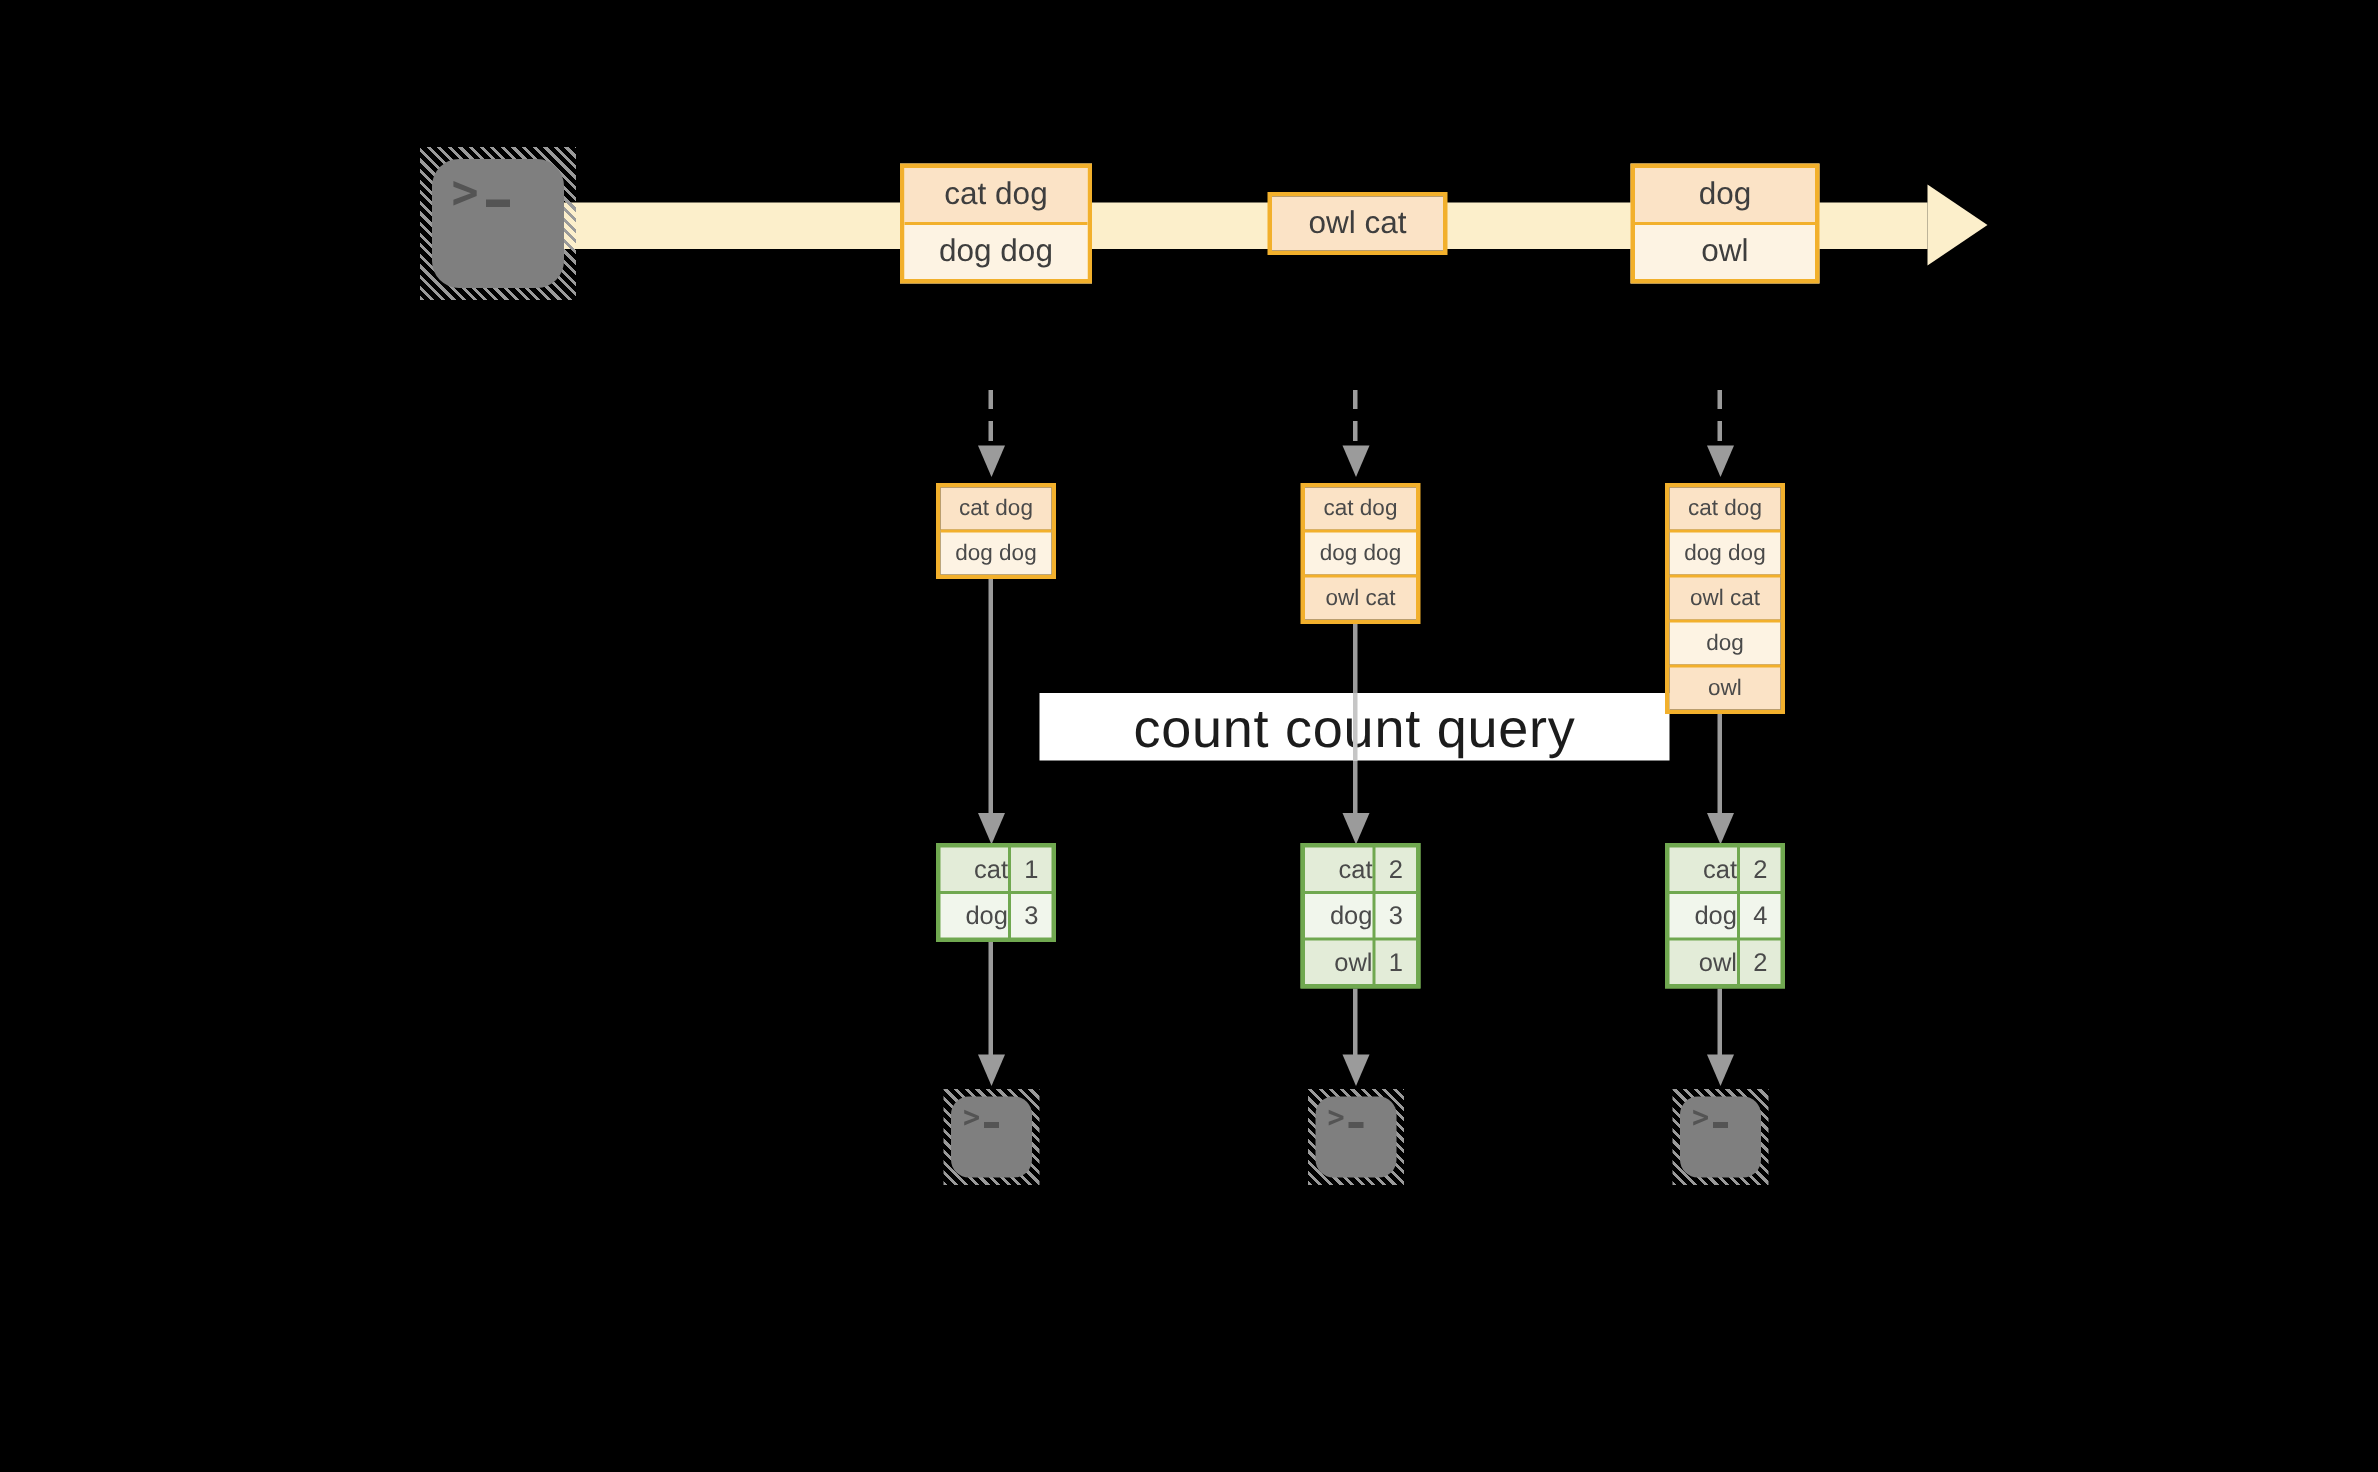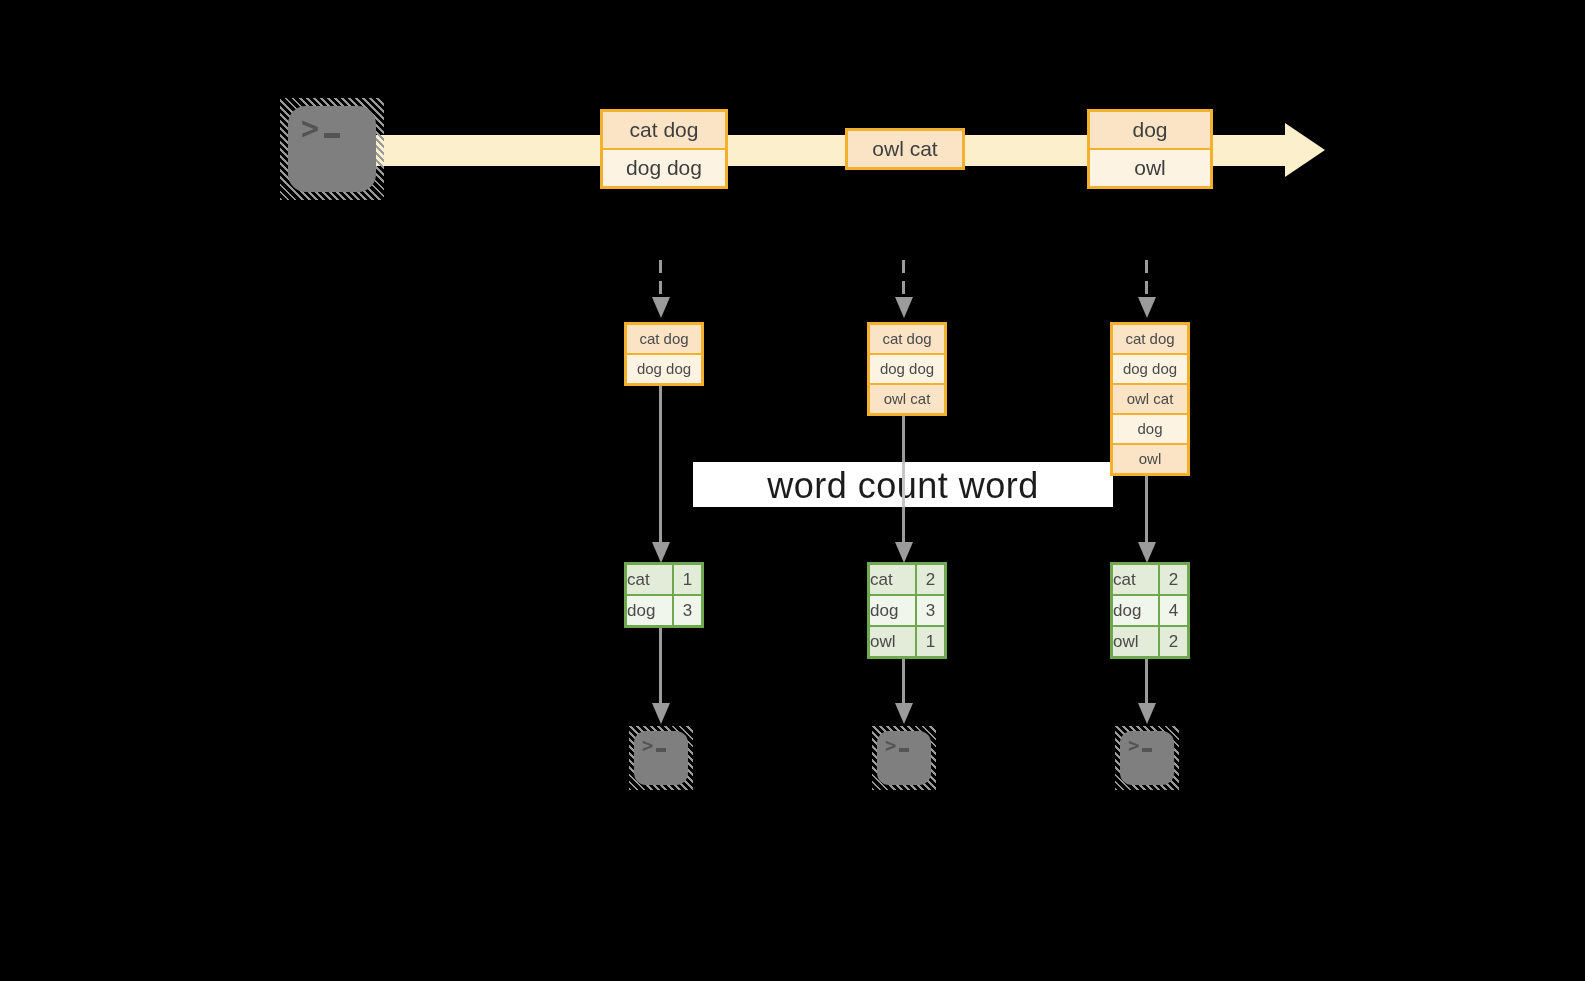--- a/index.html
+++ b/index.html
@@ -39,21 +39,21 @@
   .tri{position:absolute;width:0;height:0;z-index:1;
     border-left:9px solid transparent;border-right:9px solid transparent;border-top:21px solid #9b9b9b;}
   
   .query-box{position:absolute;left:693px;top:462px;width:420px;height:45px;background:#ffffff;z-index:2;
     text-align:center;line-height:47px;font-size:36px;color:#1c1c1c;letter-spacing:0.5px;}
   .query-line-overlay{position:absolute;left:902px;top:462px;width:3px;height:45px;background:#c6c6c6;z-index:4;}
   
   .gtable{position:absolute;width:74px;border:3px solid #70a850;background:#70a850;z-index:5;}
   .grow{display:flex;height:29px;}
   .grow + .grow{margin-top:2px;}
-  .gword{width:45px;line-height:29px;text-align:left;font-size:17px;color:#4a4a4a;background:#e3ecd8;}
+  .gword{width:45px;line-height:29px;text-align:right;font-size:17px;color:#4a4a4a;background:#e3ecd8;}
   .gnum{flex:1;margin-left:2px;line-height:29px;text-align:center;font-size:17px;color:#4a4a4a;background:#e3ecd8;}
   .grow:nth-child(even) .gword,.grow:nth-child(even) .gnum{background:#f1f6ec;}
 </style>
 </head>
 <body>
 
 <div class="canvas">
 
   <div class="stream-band"></div>
   <div class="stream-head"></div>
@@ -103,21 +103,21 @@
     <div class="srow">owl</div>
   </div>
 
   <div class="vline" style="left:659px;top:386px;height:158px"></div>
   <div class="tri" style="left:652px;top:542px"></div>
   <div class="vline" style="left:902px;top:416px;height:128px"></div>
   <div class="tri" style="left:895px;top:542px"></div>
   <div class="vline" style="left:1145px;top:476px;height:68px"></div>
   <div class="tri" style="left:1138px;top:542px"></div>
 
-  <div class="query-box">word count word</div>
+  <div class="query-box">count count query</div>
   <div class="query-line-overlay"></div>
 
   <div class="gtable" style="left:624px;top:562px">
     <div class="grow">
       <div class="gword">cat</div>
       <div class="gnum">1</div>
     </div>
     <div class="grow">
       <div class="gword">dog</div>
       <div class="gnum">3</div>

